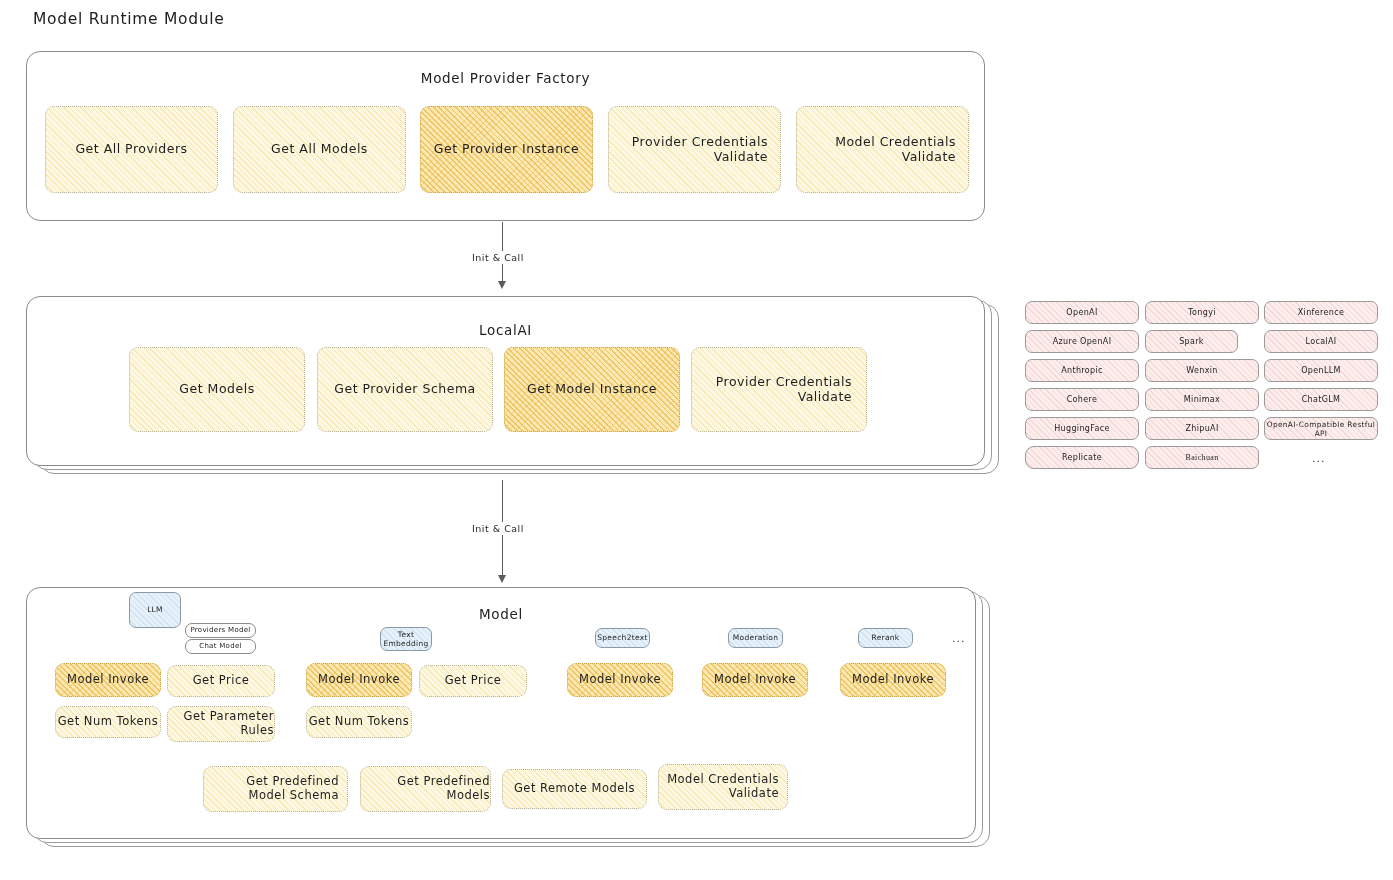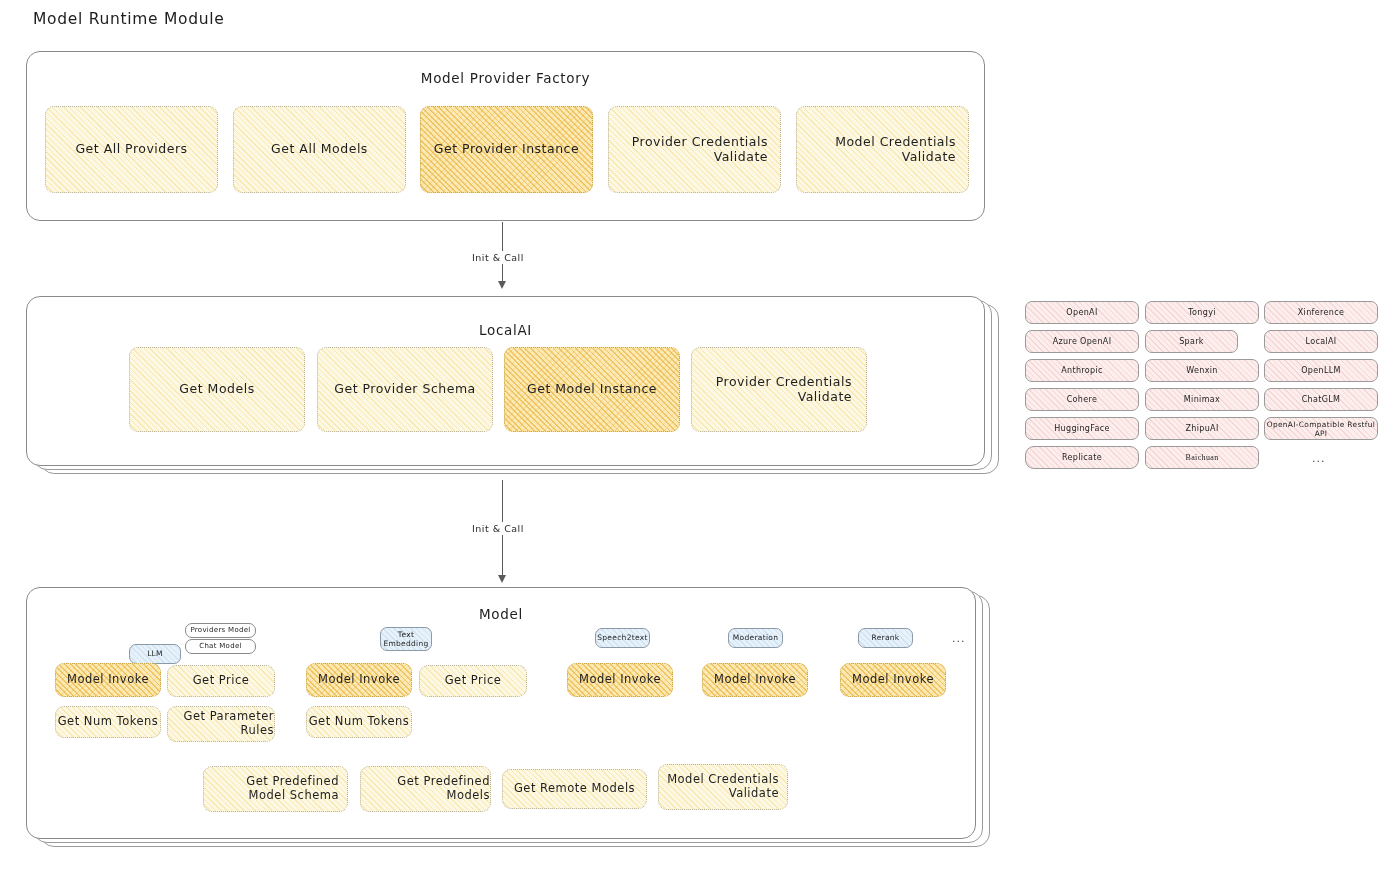--- a/index.html
+++ b/index.html
@@ -239,21 +239,21 @@
   <div class="arrow-line" style="left:502px; top:480px; height:100px;"></div>
   <div class="arrow-head" style="left:497.5px; top:575px;"></div>
   <div class="arrow-label hand" style="left:468px; top:522px;">Init &amp; Call</div>
 
   <div class="card-shadow" style="left:40px; top:595px; width:950px; height:252px;"></div>
   <div class="card-shadow" style="left:33px; top:591px; width:950px; height:252px;"></div>
   <div class="card" style="left:26px; top:587px; width:950px; height:252px;">
     <div class="card-title hand" style="top:18px;">Model</div>
   </div>
 
-  <div class="badge hand" style="left:129px; top:644px; width:52px; height:20px;">LLM</div>
+  <div class="badge hand" style="left:129px; top:592px; width:52px; height:36px;">LLM</div>
   <div class="badge plain hand" style="left:185px; top:623px; width:71px; height:15px; font-size:7px;">Providers Model</div>
   <div class="badge plain hand" style="left:185px; top:639px; width:71px; height:15px; font-size:7px;">Chat Model</div>
 
   <div class="node hl hand" style="left:55px; top:663px; width:106px; height:34px; font-size:11.5px;">Model Invoke</div>
   <div class="node light hand" style="left:167px; top:665px; width:108px; height:32px; font-size:11.5px;">Get Price</div>
   <div class="node light hand" style="left:55px; top:706px; width:106px; height:32px; font-size:11.5px;">Get Num Tokens</div>
   <div class="node light hand" style="left:167px; top:706px; width:108px; height:36px; font-size:11.5px;">Get Parameter Rules</div>
 
   <div class="badge hand" style="left:380px; top:627px; width:52px; height:24px;">Text Embedding</div>
 

